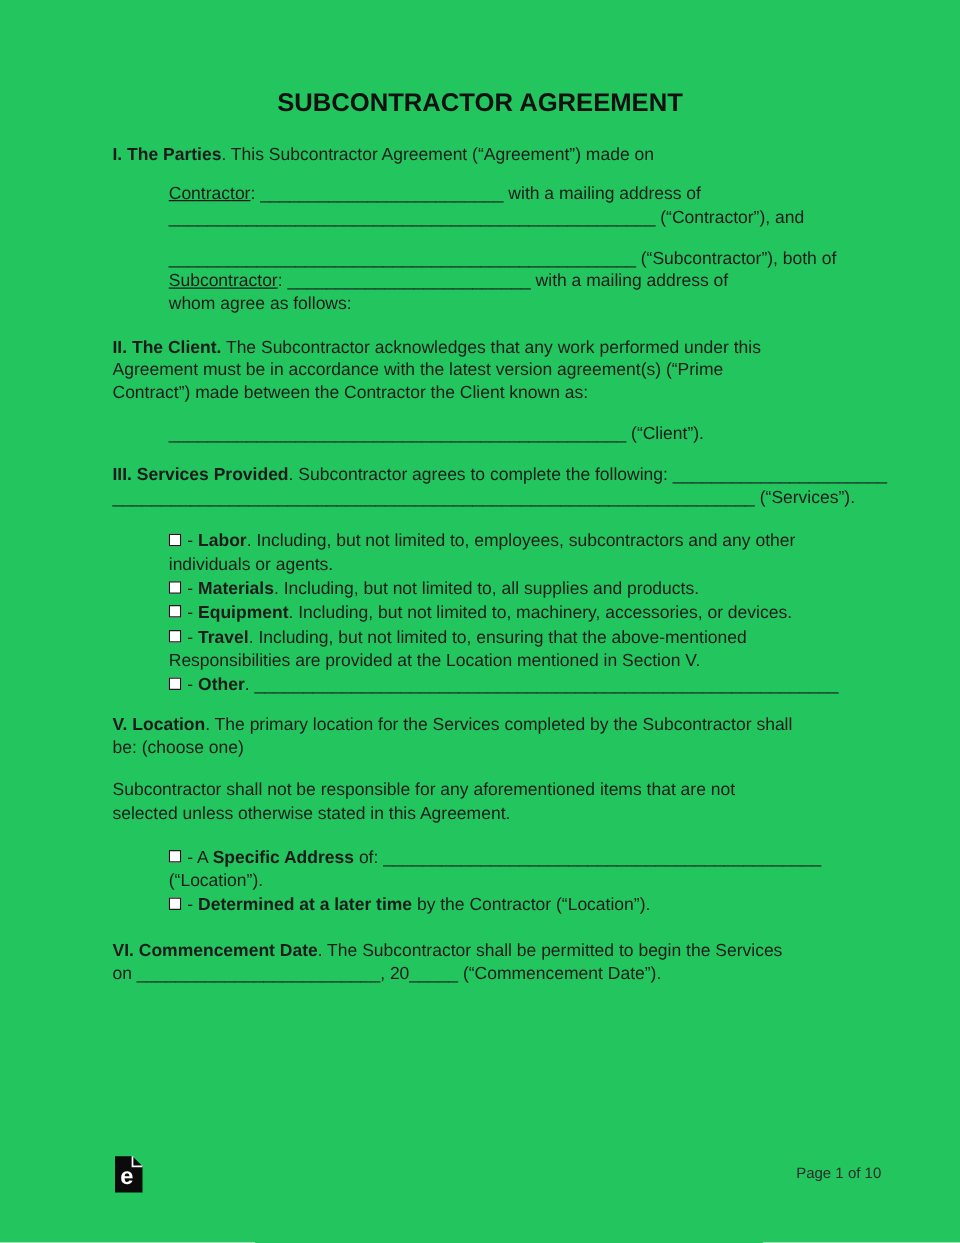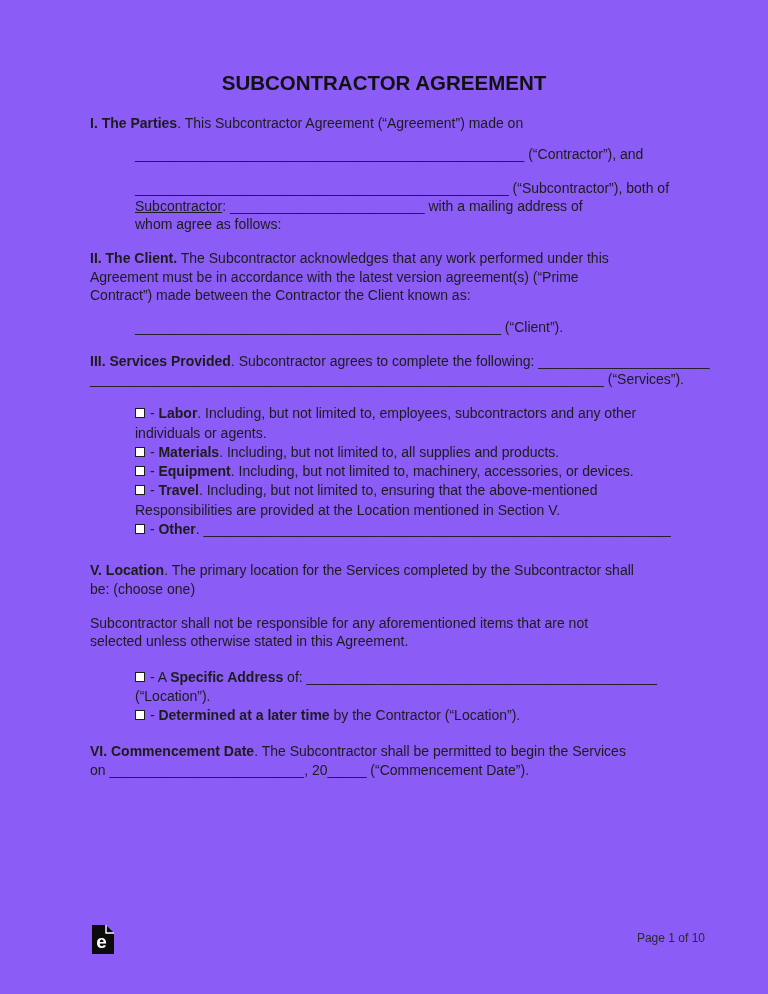--- a/index.html
+++ b/index.html
@@ -1,21 +1,21 @@
 <!DOCTYPE html>
 <html><head>
 <meta charset="utf-8">
 <style>
   html, body { margin: 0; padding: 0; background: #ffffff; }
   .page {
     position: relative;
     width: 768px;
     height: 994px;
     margin: 0 auto;
-    background: #8b5cf6;
+    background: #22c55e;
     font-family: "Liberation Sans", sans-serif;
     font-size: 14px;
     line-height: 18.3px;
     color: #1c1c1c;
     overflow: hidden;
   }
   .content { position: absolute; left: 90px; top: 70px; width: 588px; }
   .title {
     font-size: 20.5px;
     font-weight: bold;
@@ -32,21 +32,21 @@
   .u { text-decoration: underline; }
   .cb {
     display: inline-block;
     width: 8px;
     height: 8px;
     border: 1.5px solid #1c1c1c;
     vertical-align: 0px;
     margin-right: 1px;
     background: #ffffff;
   }
-  .g12 { margin-bottom: 22px; }
+  .g12 { margin-bottom: 12px; }
   .g13 { margin-bottom: 13px; }
   .g14 { margin-bottom: 14px; }
   .g15 { margin-bottom: 15px; }
   .g16 { margin-bottom: 16px; }
   .g17 { margin-bottom: 17px; }
   .g21 { margin-bottom: 21px; }
   .footer-logo { position: absolute; left: 91px; top: 924px; width: 24px; height: 31px; }
   .page-num {
     position: absolute;
     top: 931px;
@@ -63,20 +63,21 @@
 <div class="page">
   <div class="content">
 
     <div class="title">SUBCONTRACTOR AGREEMENT</div>
 
     <p class="para g13">
       <span class="line"><b>I. The Parties</b><span>. This Subcontractor Agreement (“Agreement”) made on</span></span>
     </p>
 
     <p class="para indent g15">
+      <span class="line"><span class="u">Contractor</span><span>: </span><span>_________________________</span><span> with a mailing address of</span></span>
       <span class="line"><span>__________________________________________________</span><span> (“Contractor”), and</span></span>
     </p>
 
     <p class="para indent g16">
       <span class="line"><span>________________________________________________</span><span> (“Subcontractor”), both of</span></span>
       <span class="line"><span class="u">Subcontractor</span><span>: </span><span>_________________________</span><span> with a mailing address of</span></span>
       <span class="line"><span>whom agree as follows:</span></span>
     </p>
 
     <p class="para g14">

